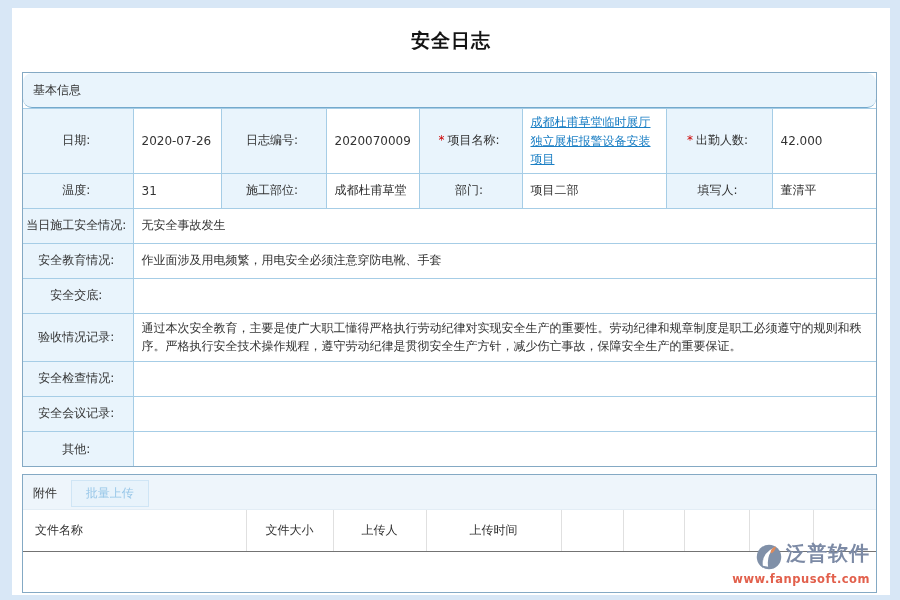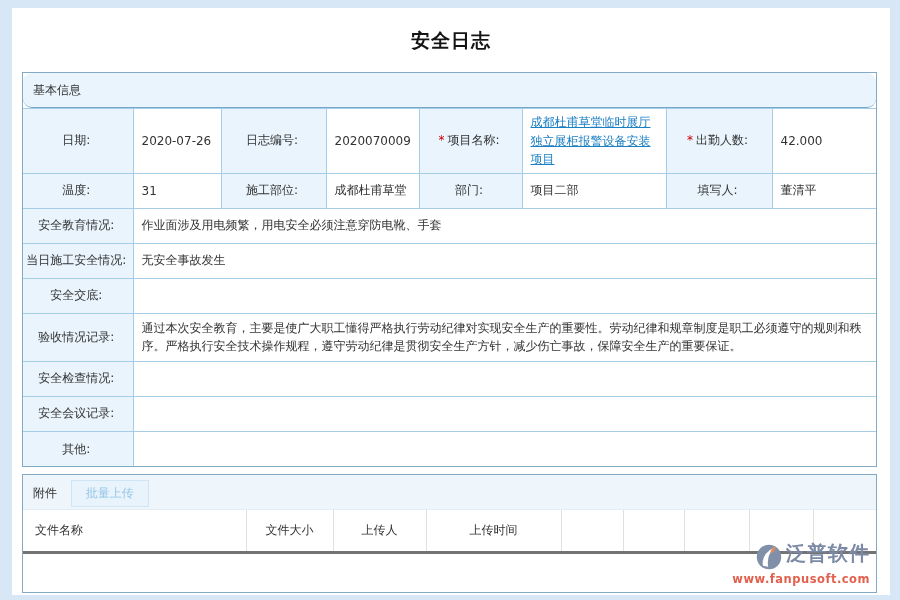--- a/index.html
+++ b/index.html
@@ -66,21 +66,21 @@
     display:inline-block;margin-left:10px;padding:4px 14px;
     background:#e8f3fb;border:1px solid #cfe5f5;border-radius:0;
     color:#97c6e8;font-size:12px;font-family:inherit;cursor:pointer;
     vertical-align:middle;
   }
   table.file-table{
     width:100%;border-collapse:collapse;table-layout:fixed;
   }
   table.file-table th{
     height:39px;font-weight:normal;font-size:12px;color:#333;
-    border-right:1px solid #e0e0e0;border-bottom:3px solid #737373;
+    border-right:1px solid #e0e0e0;border-bottom:1px solid #737373;
     text-align:center;background:#fff;
   }
   table.file-table th.fname{text-align:left;padding-left:12px;}
   table.file-table th:last-child{border-right:none;}
   .logo{
     position:absolute;right:6px;bottom:3px;width:150px;height:46px;
   }
   .logo-row{display:flex;align-items:flex-start;justify-content:flex-end;}
   .logo-mark{width:28px;height:28px;margin-right:3px;flex:0 0 auto;}
   .brand-cn{
@@ -133,26 +133,26 @@
         <td class="lbl">温度:</td>
         <td class="val">31</td>
         <td class="lbl">施工部位:</td>
         <td class="val">成都杜甫草堂</td>
         <td class="lbl">部门:</td>
         <td class="val">项目二部</td>
         <td class="lbl">填写人:</td>
         <td class="val">董清平</td>
       </tr>
       <tr class="rw">
+        <td class="lbl">当日施工安全情况:</td>
+        <td class="val" colspan="7">无安全事故发生</td>
+      </tr>
+      <tr class="rw">
         <td class="lbl">安全教育情况:</td>
         <td class="val" colspan="7">作业面涉及用电频繁，用电安全必须注意穿防电靴、手套</td>
-      </tr>
-      <tr class="rw">
-        <td class="lbl">当日施工安全情况:</td>
-        <td class="val" colspan="7">无安全事故发生</td>
       </tr>
       <tr class="rw">
         <td class="lbl">安全交底:</td>
         <td class="val" colspan="7"></td>
       </tr>
       <tr class="tall">
         <td class="lbl">验收情况记录:</td>
         <td class="val longtext" colspan="7">通过本次安全教育，主要是使广大职工懂得严格执行劳动纪律对实现安全生产的重要性。劳动纪律和规章制度是职工必须遵守的规则和秩序。严格执行安全技术操作规程，遵守劳动纪律是贯彻安全生产方针，减少伤亡事故，保障安全生产的重要保证。</td>
       </tr>
       <tr class="rw">

